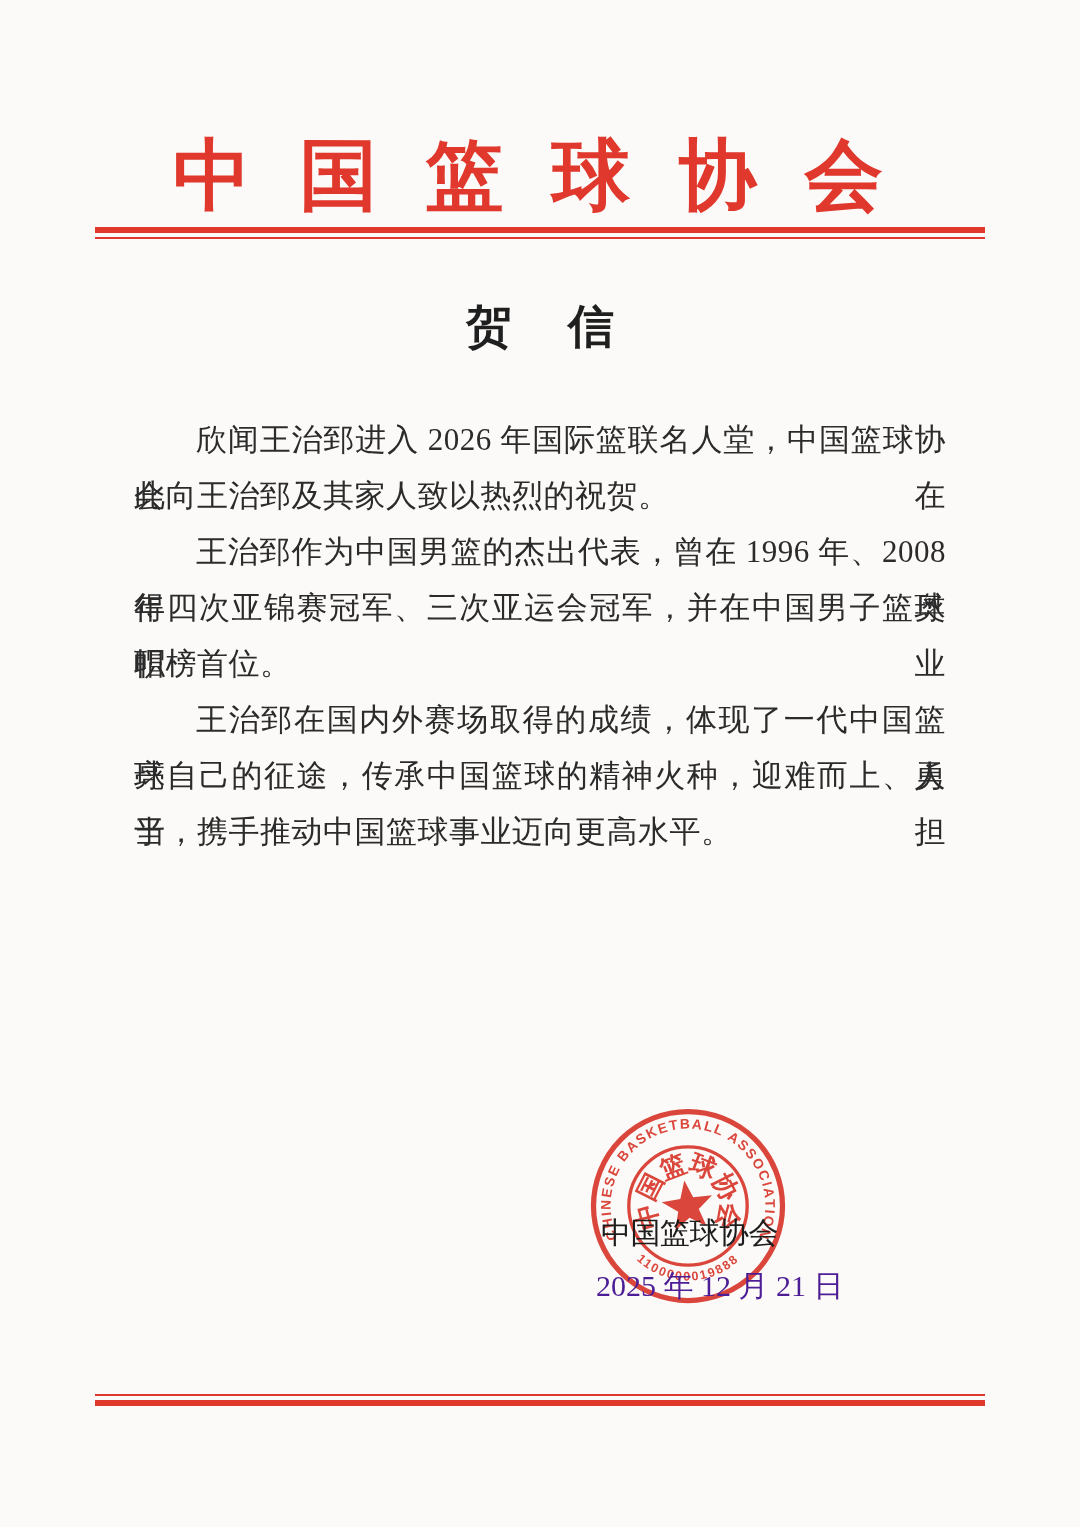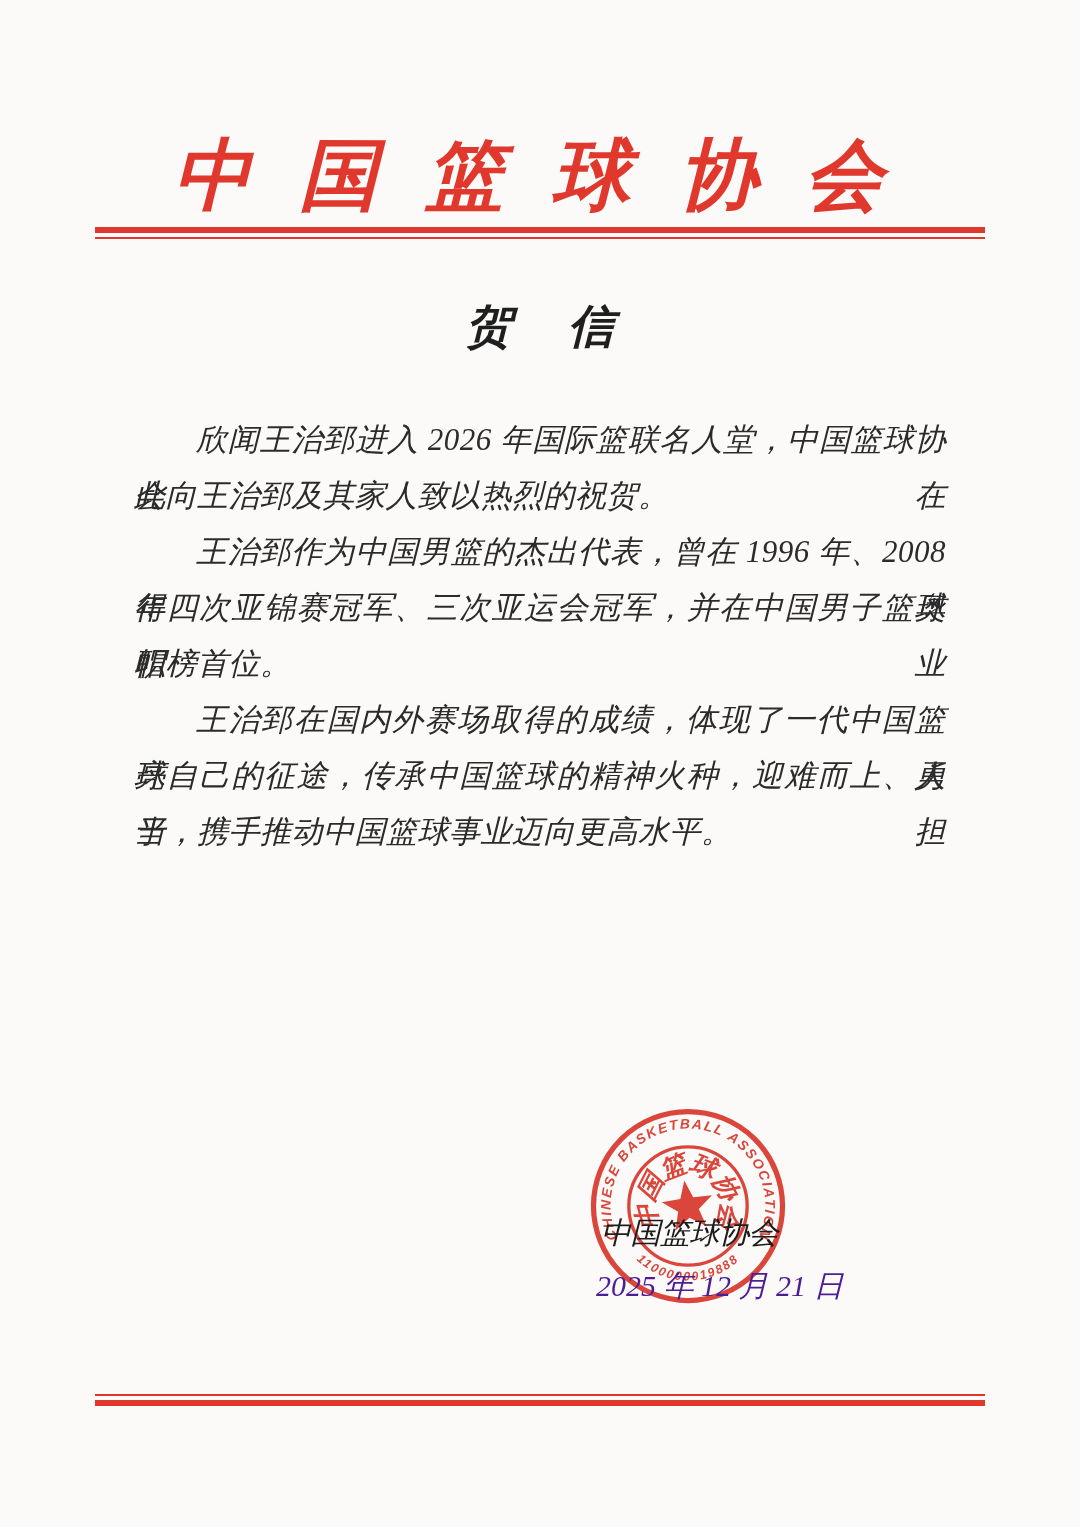--- a/index.html
+++ b/index.html
@@ -7,21 +7,21 @@
     --seal-red:#d8392d;
     --ink:#2b2b2b;
   }
   html,body{margin:0;padding:0;}
   body{
     width:1080px;height:1527px;
     background:#fbfaf8;
     font-family:"Liberation Serif","DejaVu Serif",serif;
   }
   .page{
-    position:relative;width:1080px;height:1527px;overflow:hidden;font-style:italic;
+    position:relative;width:1080px;height:1527px;overflow:hidden;
   }
   
   .org-name{
     position:absolute;top:124px;left:0;width:100%;
     text-align:center;
     font-size:78px;font-weight:bold;color:var(--red);
     letter-spacing:0.62em;
     padding-left:0.31em;box-sizing:border-box;
     white-space:nowrap;
   }

